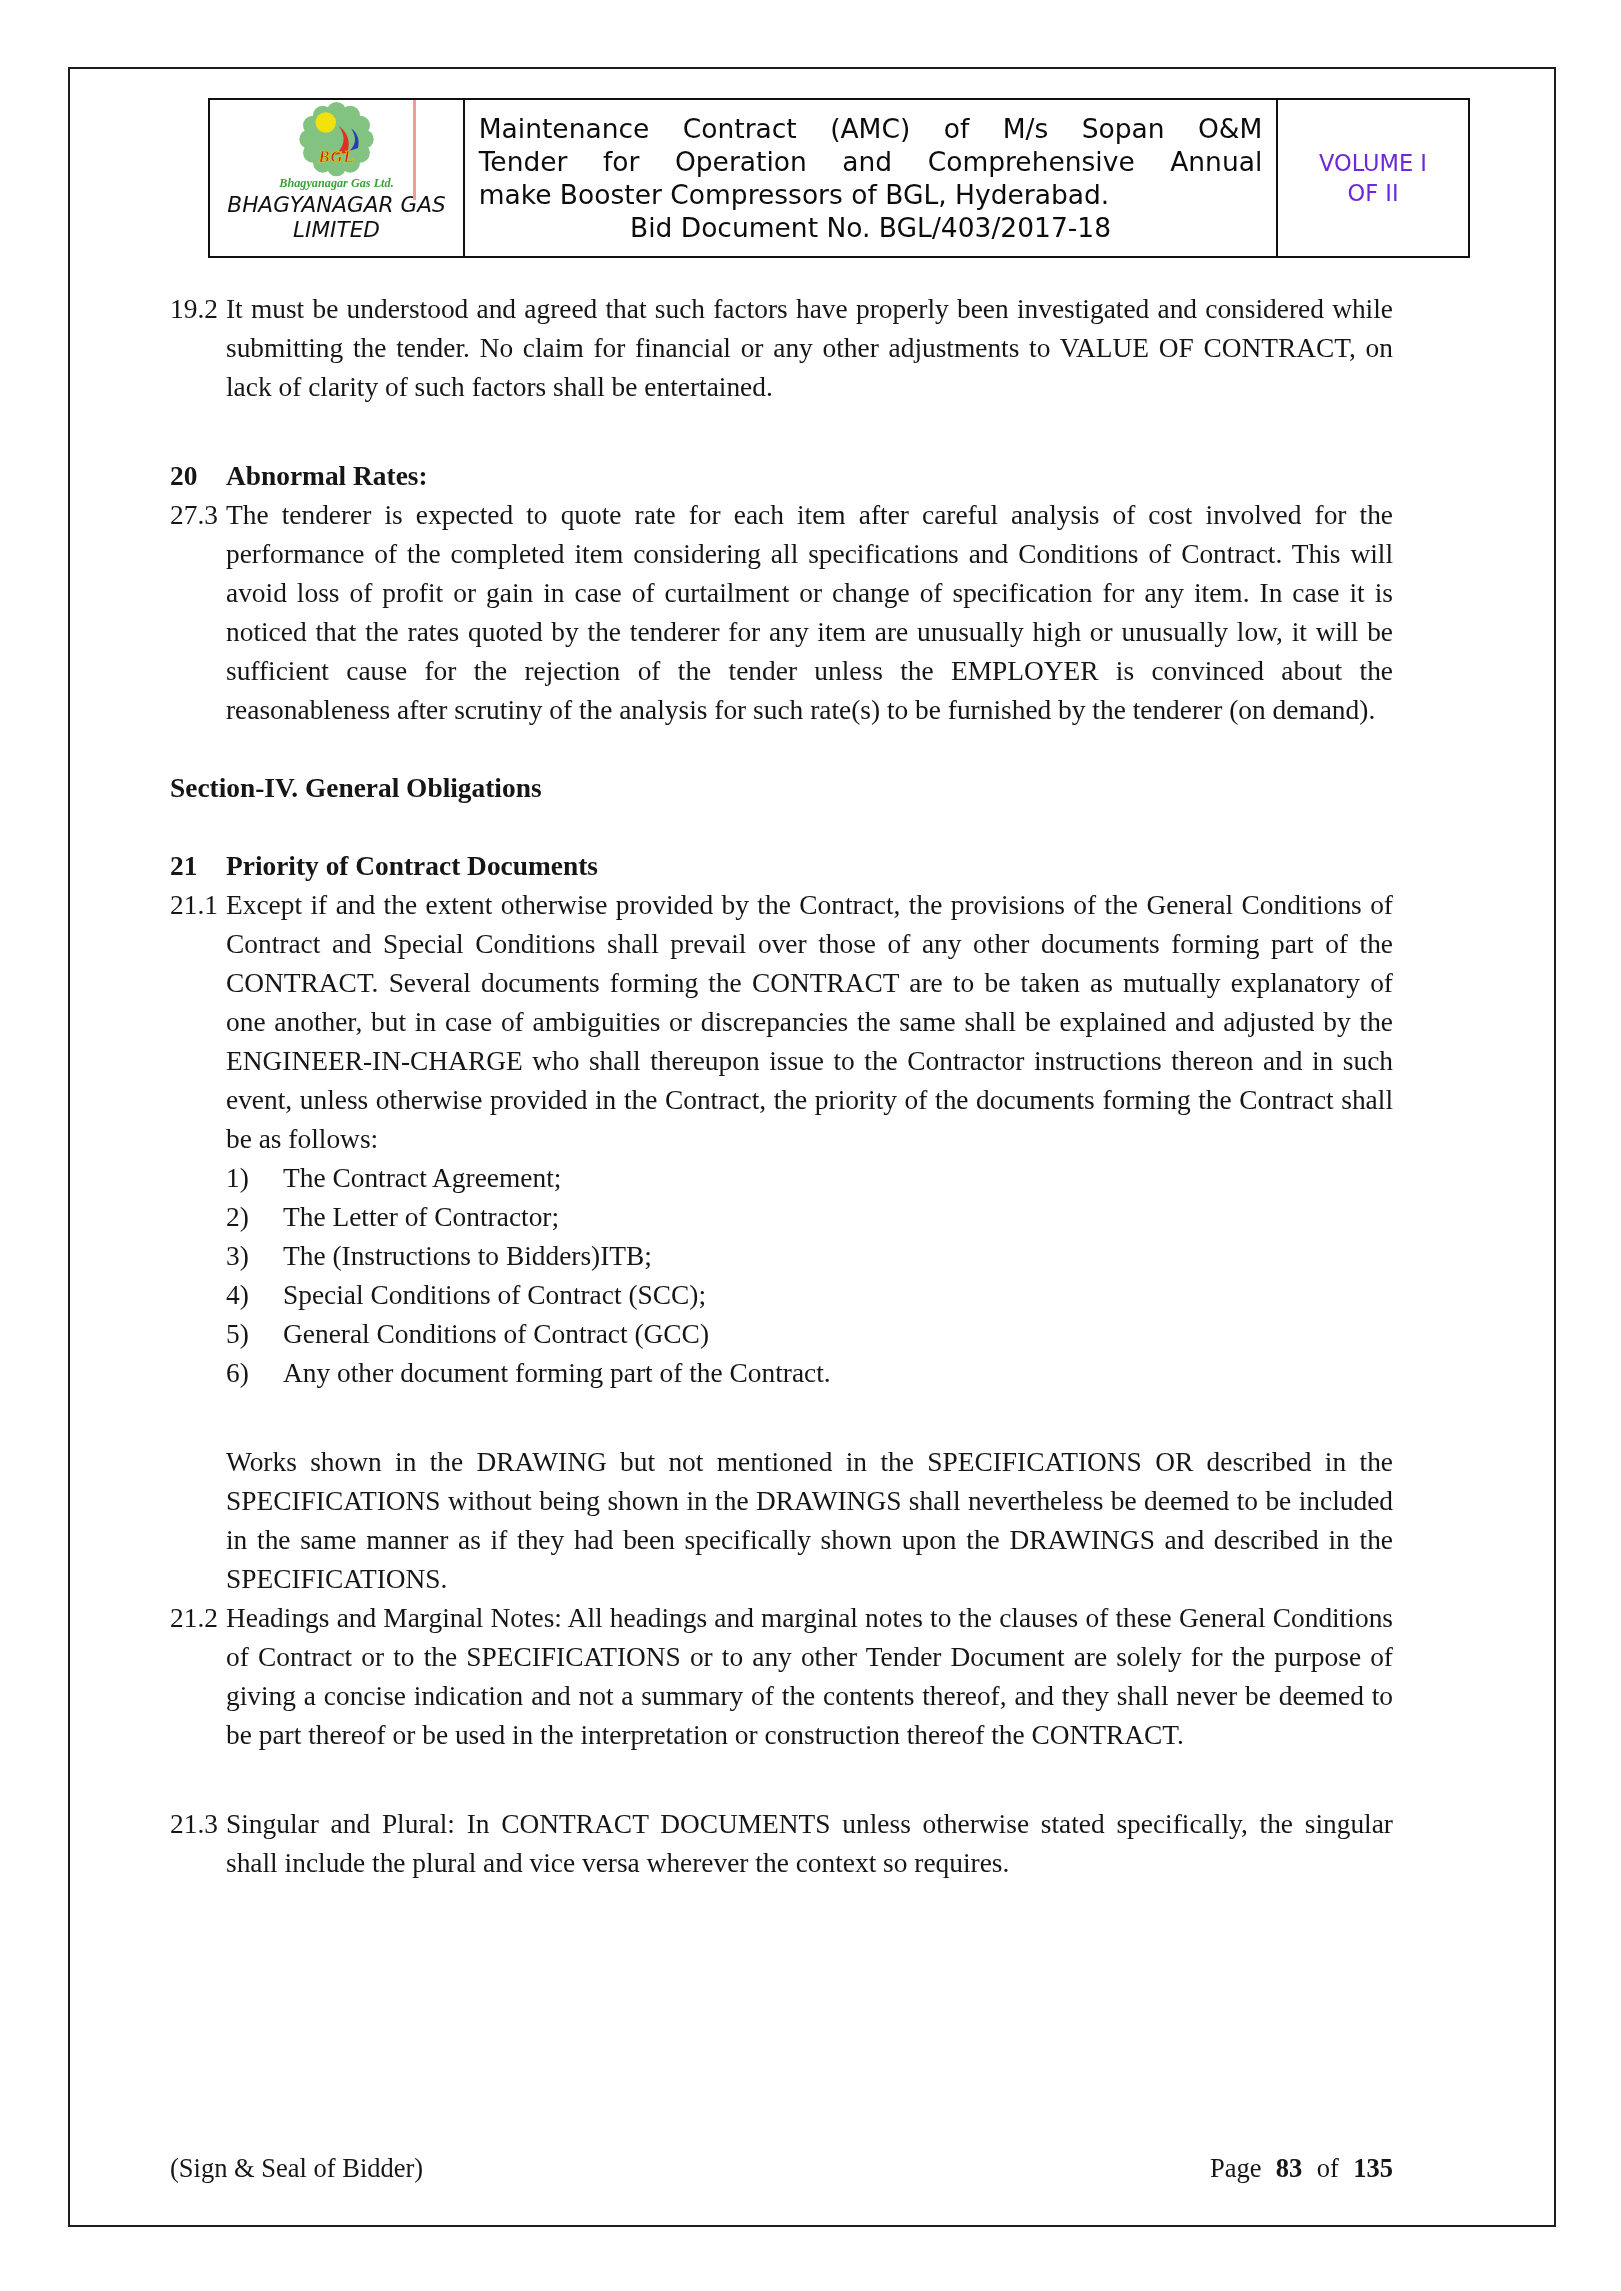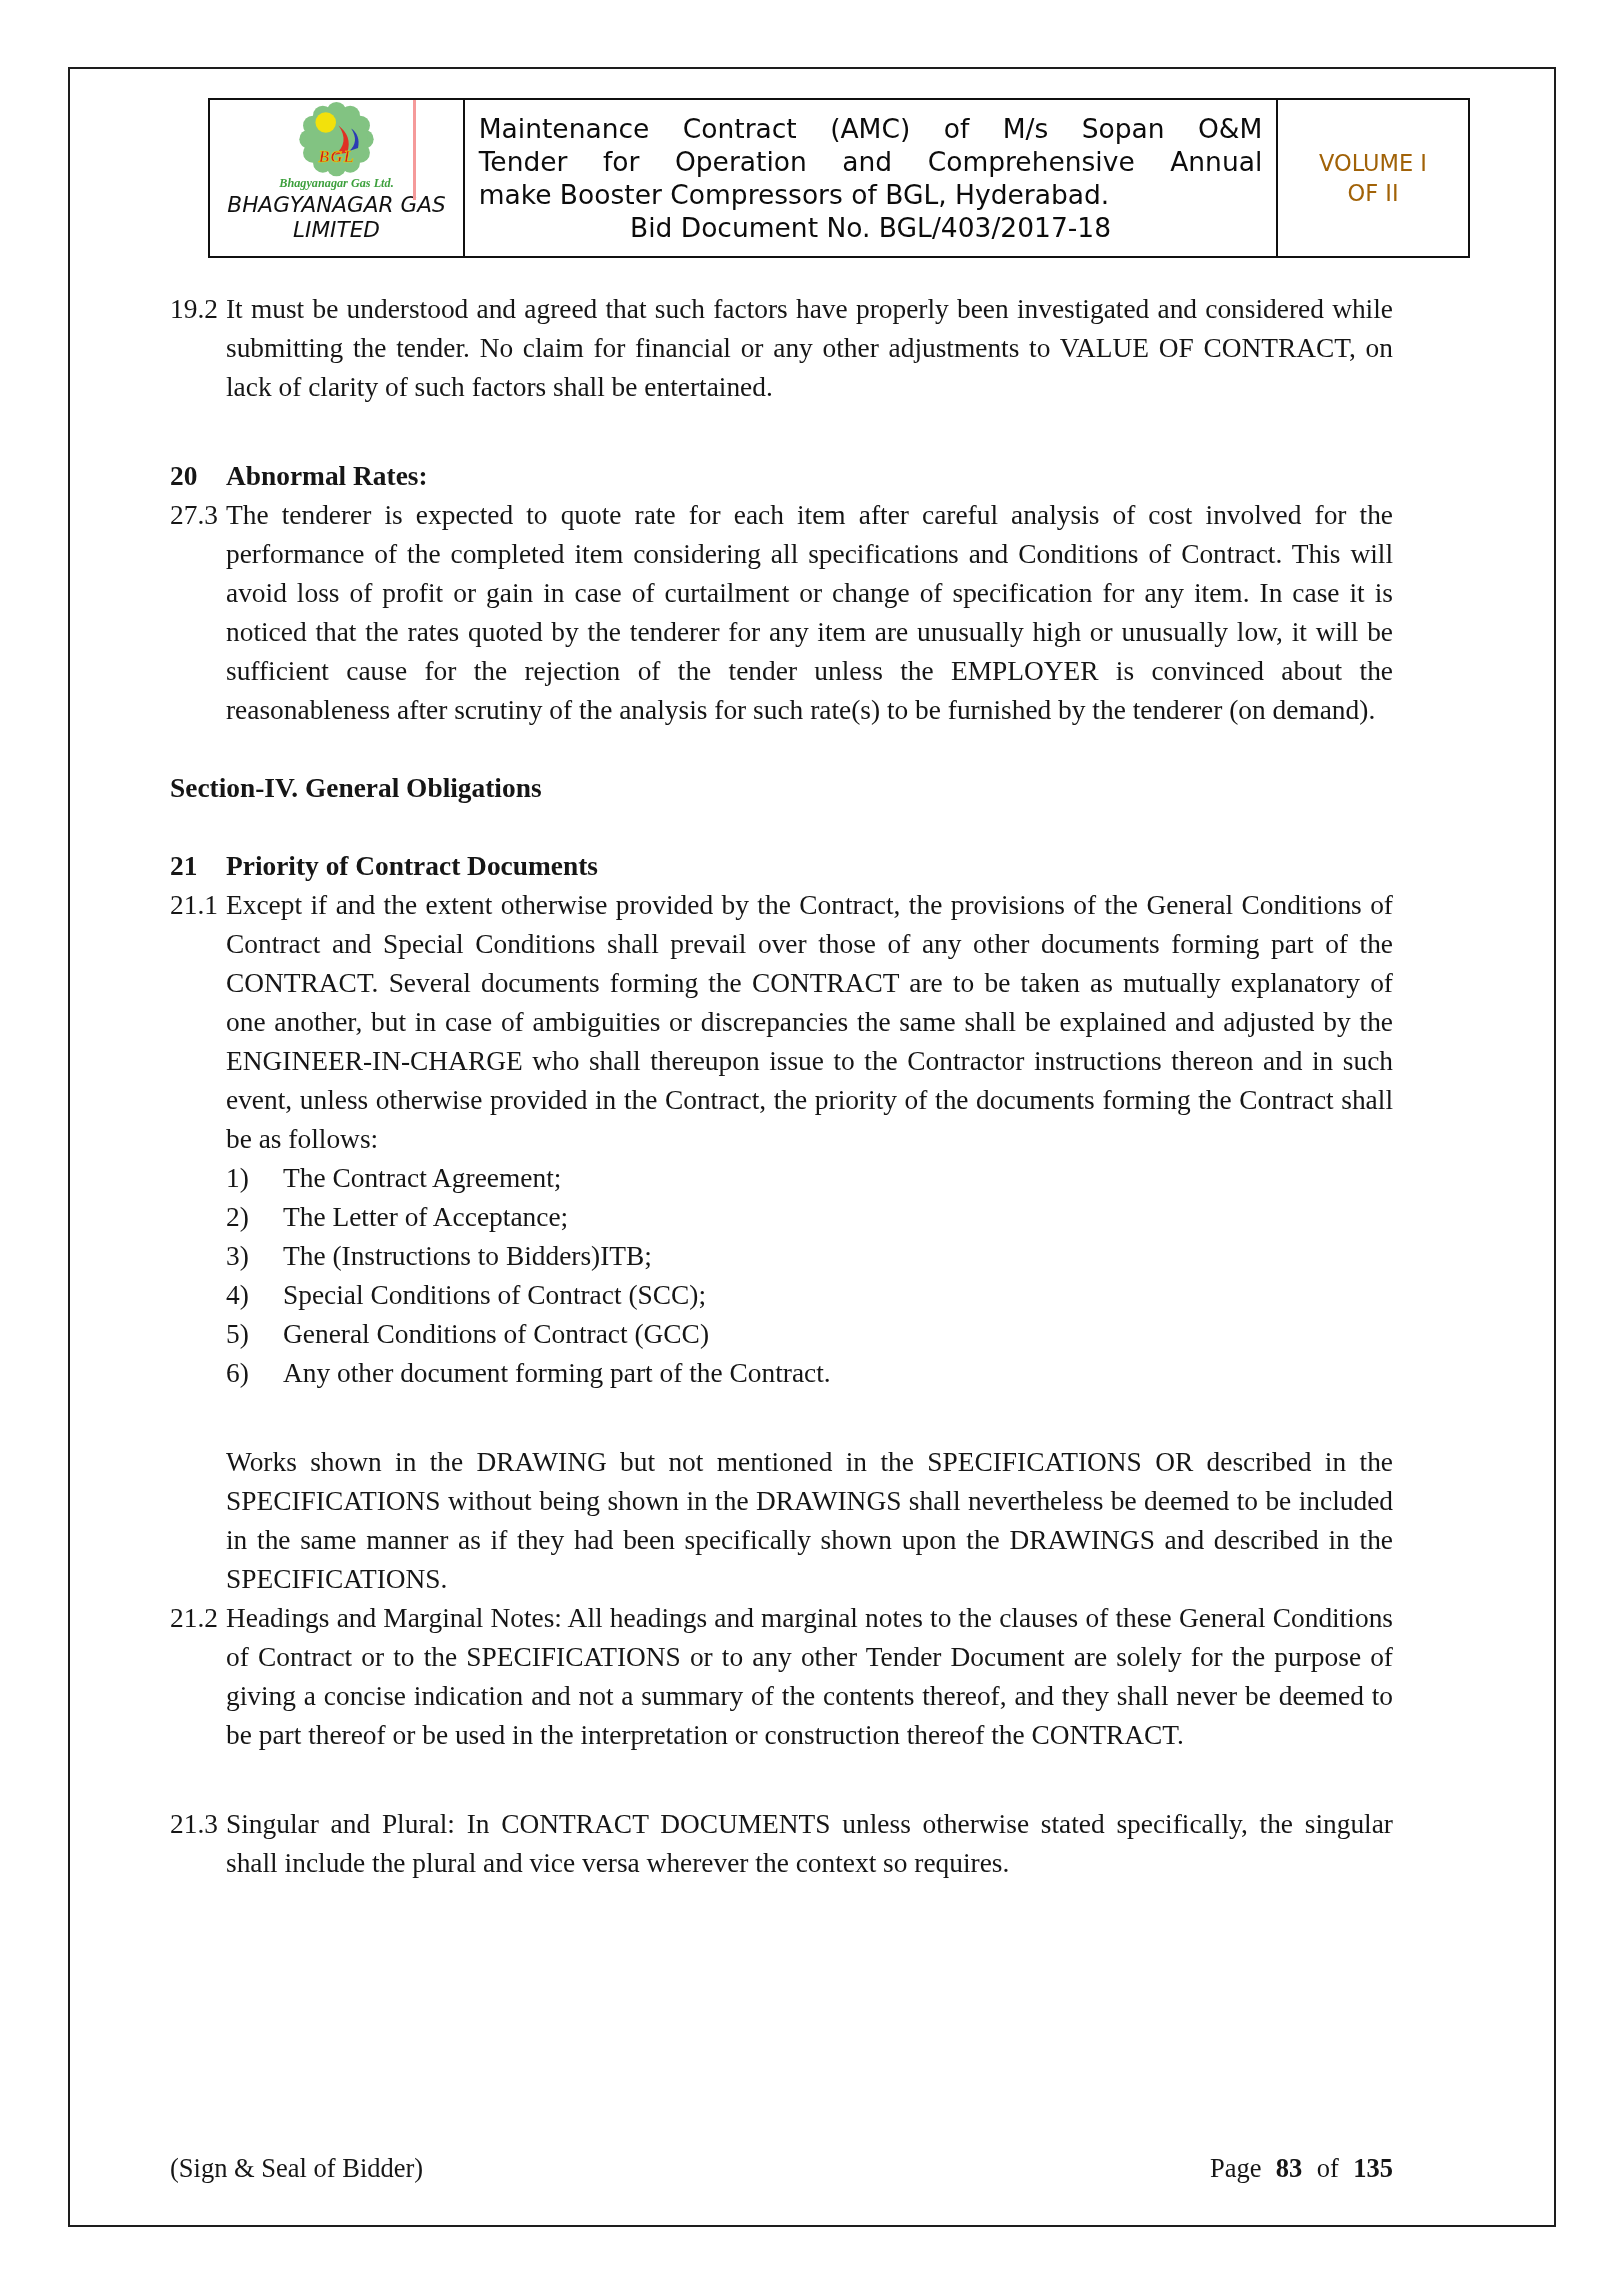--- a/index.html
+++ b/index.html
@@ -29,21 +29,21 @@
   .cell-title {
     flex:1; border-right:2.9px solid #101010; padding:11.8px 13.7px 0 13.7px;
     font-family:"DejaVu Sans", sans-serif; font-size:26.5px; line-height:33px; color:#0c0c0c;
   }
   .t-line { width:100%; }
   .t-just { text-align:justify; text-align-last:justify; }
   .t-center { text-align:center; }
   .cell-volume {
     width:190px; display:flex; flex-direction:column; justify-content:center;
     align-items:center; font-family:"DejaVu Sans", sans-serif; font-size:22.5px;
-    line-height:30px; color:#a16207;
+    line-height:30px; color:#6d28d9;
   }
   
   .content {
     position:absolute; left:170px; top:290px; width:1223px;
     font-size:27.4px; line-height:39px;
   }
   .row { display:flex; }
   .num { width:56px; flex-shrink:0; }
   .txt { flex:1; text-align:justify; }
   .bold { font-weight:bold; }
@@ -140,21 +140,21 @@
       <div class="num">21.1</div>
       <div class="txt">Except if and the extent otherwise provided by the Contract, the provisions of the General Conditions of Contract and Special Conditions shall prevail over those of any other documents forming part of the CONTRACT. Several documents forming the CONTRACT are to be taken as mutually explanatory of one another, but in case of ambiguities or discrepancies the same shall be explained and adjusted by the ENGINEER-IN-CHARGE who shall thereupon issue to the Contractor instructions thereon and in such event, unless otherwise provided in the Contract, the priority of the documents forming the Contract shall be as follows:</div>
     </div>
 
     <div class="list-row">
       <div class="lnum">1)</div>
       <div class="ltxt">The Contract Agreement;</div>
     </div>
     <div class="list-row">
       <div class="lnum">2)</div>
-      <div class="ltxt">The Letter of Acceptance;</div>
+      <div class="ltxt">The Letter of Contractor;</div>
     </div>
     <div class="list-row">
       <div class="lnum">3)</div>
       <div class="ltxt">The (Instructions to Bidders)ITB;</div>
     </div>
     <div class="list-row">
       <div class="lnum">4)</div>
       <div class="ltxt">Special Conditions of Contract (SCC);</div>
     </div>
     <div class="list-row">

